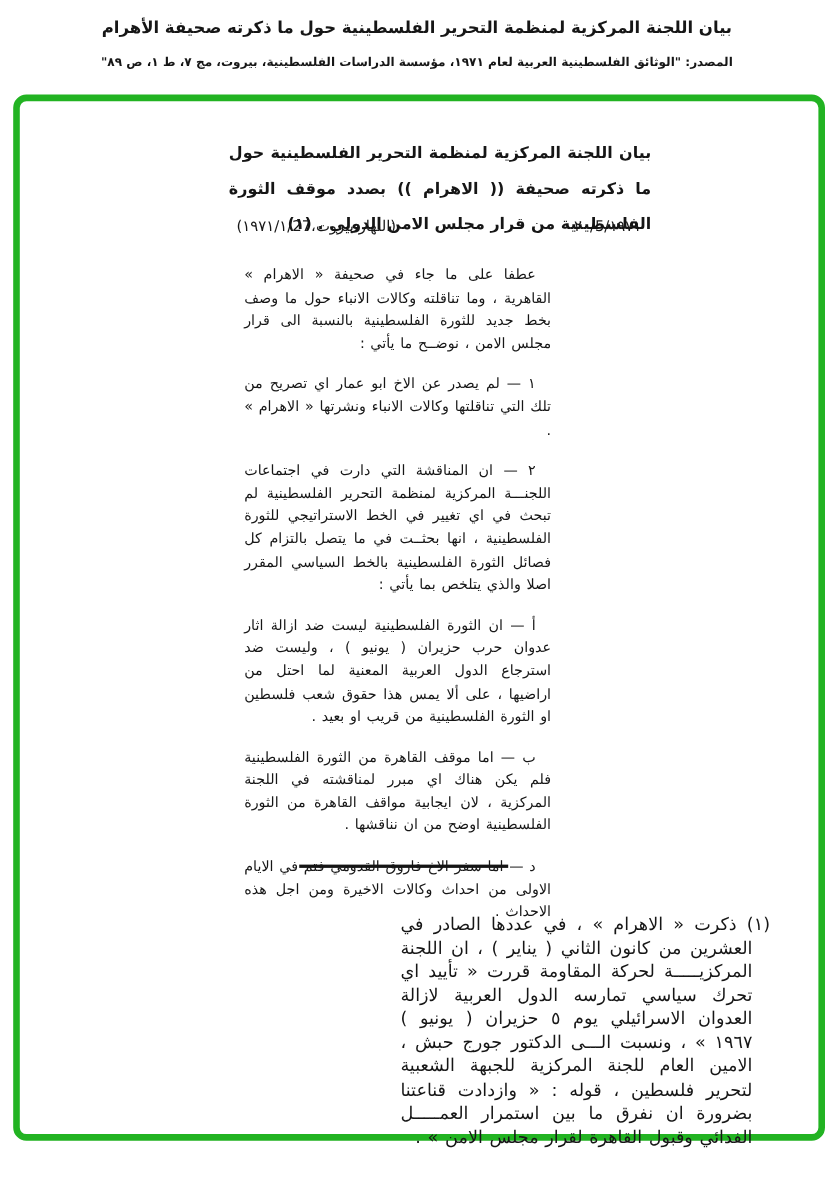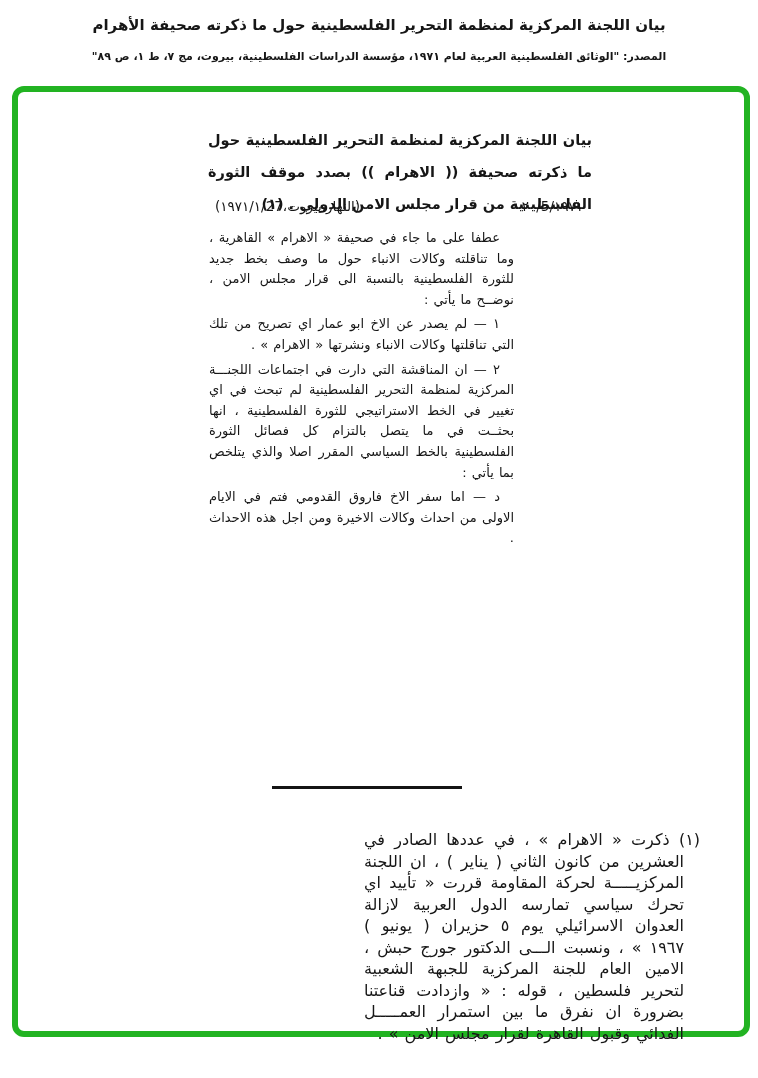--- a/index.html
+++ b/index.html
@@ -52,21 +52,21 @@
     font-size: 13.5px;
   }
   .body-col {
     position: absolute;
     top: 224px; right: 240px;
     width: 313px;
     font-size: 13px;
     line-height: 20.6px;
   }
   .body-col p {
-    margin: 4px;
+    margin: 17px;
     text-align: justify;
     text-indent: 14px;
     word-spacing: 1px;
   }
   .separator {
     position: absolute;
     top: 786px; left: 272px;
     width: 190px; height: 3px;
     background: #141414;
   }
@@ -96,18 +96,20 @@
 
 <div class="date-row">
   <span>١٩٧١/5/٢٠</span>
   <span>(النهار،بيروت،١٩٧١/١/27)</span>
 </div>
 
 <div class="body-col">
     <p class="body-par">عطفا على ما جاء في صحيفة « الاهرام » القاهرية ، وما تناقلته وكالات الانباء حول ما وصف بخط جديد للثورة الفلسطينية بالنسبة الى قرار مجلس الامن ، نوضــح ما يأتي :</p>
     <p class="body-par">١ — لم يصدر عن الاخ ابو عمار اي تصريح من تلك التي تناقلتها وكالات الانباء ونشرتها « الاهرام » .</p>
     <p class="body-par">٢ — ان المناقشة التي دارت في اجتماعات اللجنـــة المركزية لمنظمة التحرير الفلسطينية لم تبحث في اي تغيير في الخط الاستراتيجي للثورة الفلسطينية ، انها بحثــت في ما يتصل بالتزام كل فصائل الثورة الفلسطينية بالخط السياسي المقرر اصلا والذي يتلخص بما يأتي :</p>
+    <p class="body-par">أ — ان الثورة الفلسطينية ليست ضد ازالة اثار عدوان حرب حزيران ( يونيو ) ، وليست ضد استرجاع الدول العربية المعنية لما احتل من اراضيها ، على ألا يمس هذا حقوق شعب فلسطين او الثورة الفلسطينية من قريب او بعيد .</p>
+    <p class="body-par">ب — اما موقف القاهرة من الثورة الفلسطينية فلم يكن هناك اي مبرر لمناقشته في اللجنة المركزية ، لان ايجابية مواقف القاهرة من الثورة الفلسطينية اوضح من ان نناقشها .</p>
     <p class="body-par">د — اما سفر الاخ فاروق القدومي فتم في الايام الاولى من احداث وكالات الاخيرة ومن اجل هذه الاحداث .</p>
   </div>
 
 <div class="separator"></div>
 
 <div class="footnote">(١) ذكرت « الاهرام » ، في عددها الصادر في العشرين من كانون الثاني ( يناير ) ، ان اللجنة المركزيـــــة لحركة المقاومة قررت « تأييد اي تحرك سياسي تمارسه الدول العربية لازالة العدوان الاسرائيلي يوم ٥ حزيران ( يونيو ) ١٩٦٧ » ، ونسبت الـــى الدكتور جورج حبش ، الامين العام للجنة المركزية للجبهة الشعبية لتحرير فلسطين ، قوله : « وازدادت قناعتنا بضرورة ان نفرق ما بين استمرار العمـــــل الفدائي وقبول القاهرة لقرار مجلس الامن » .</div>
 
 </body></html>

